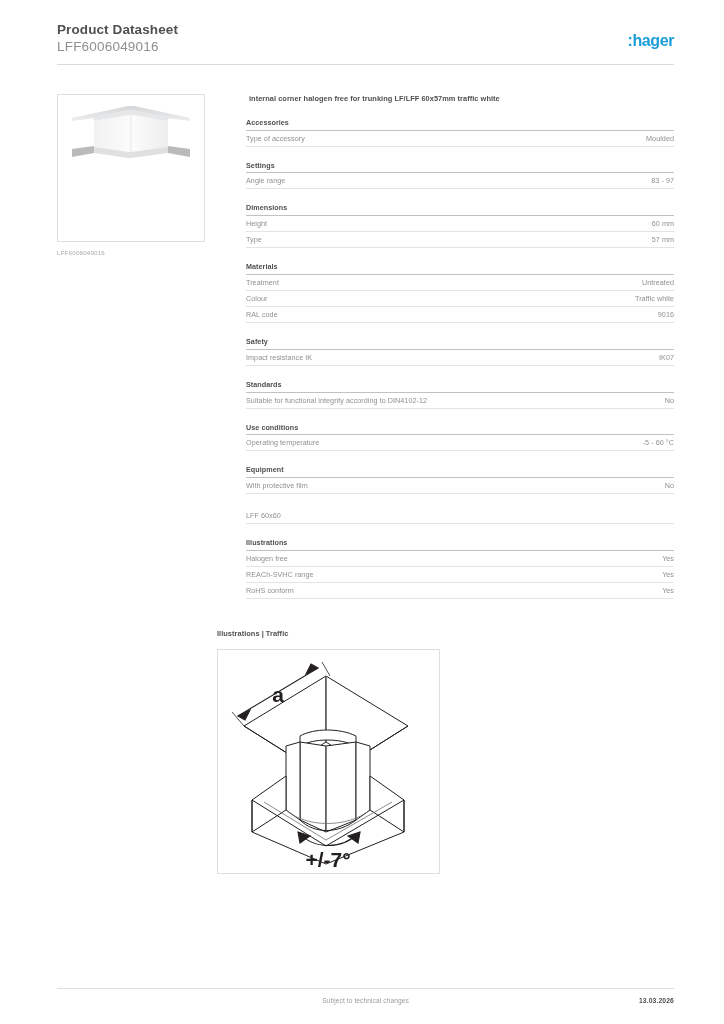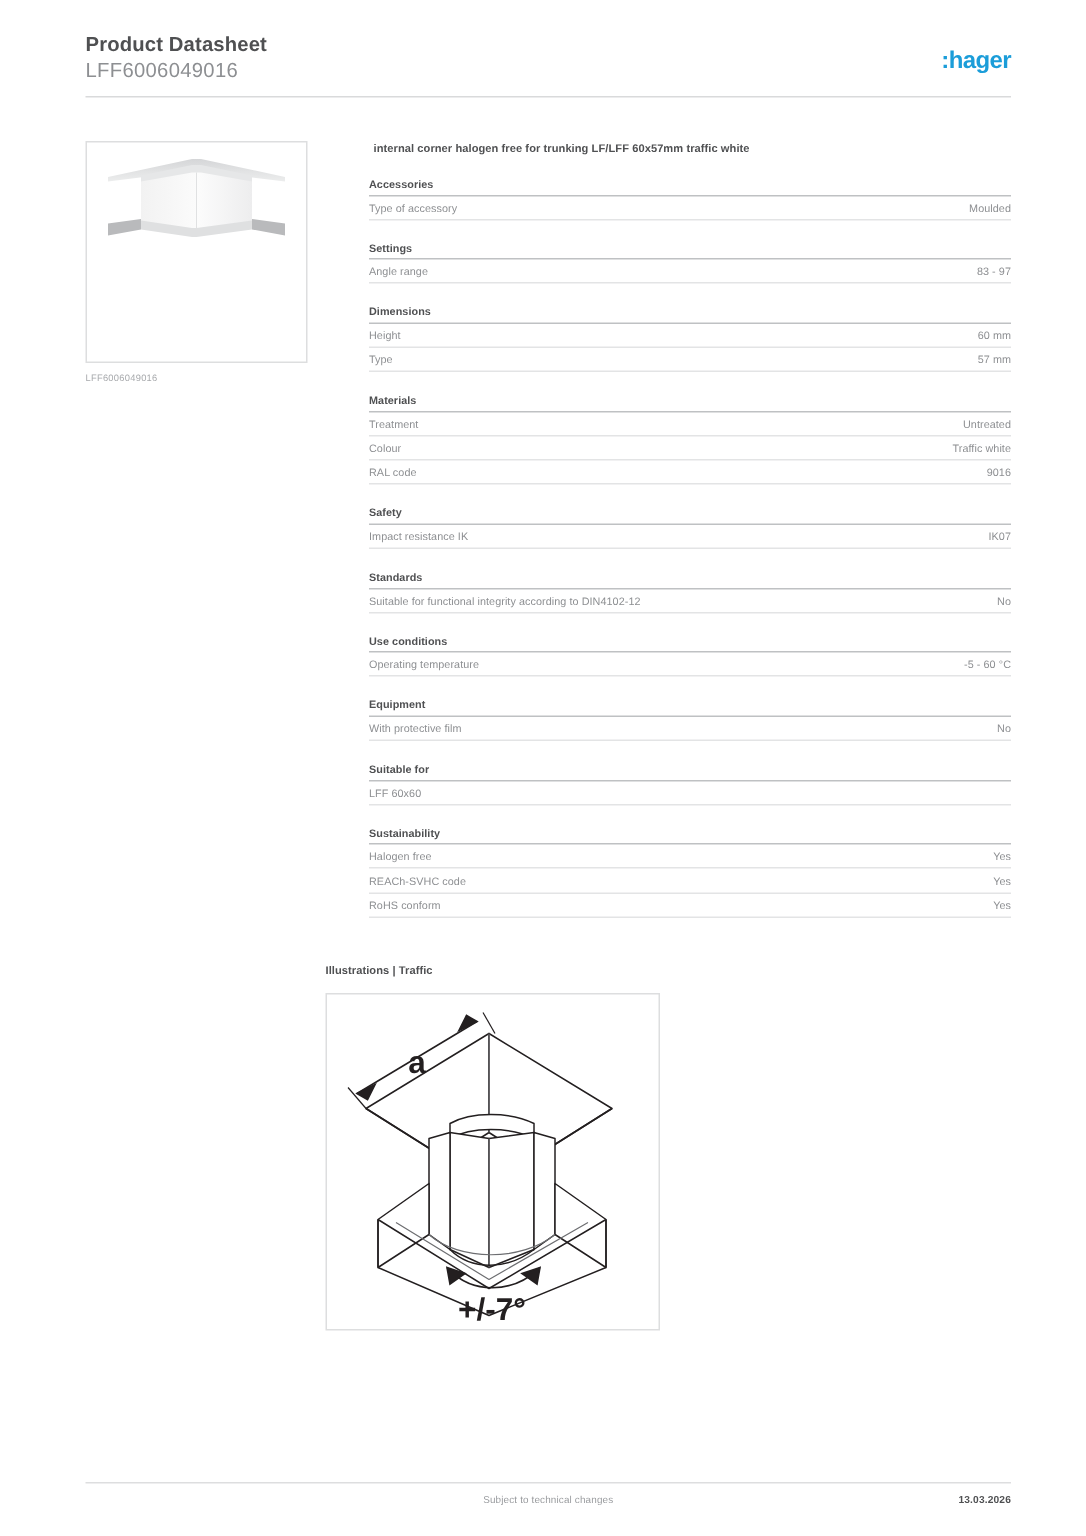--- a/index.html
+++ b/index.html
@@ -282,34 +282,33 @@
           </div>
         </div>
         <div class="section">
           <div class="section-head">Equipment</div>
           <div class="row">
             <span class="k">With protective film</span>
             <span class="v">No</span>
           </div>
         </div>
         <div class="section">
-          <div class="section-head">Suitable for</div>
           <div class="row">
             <span class="k">LFF 60x60</span>
             <span class="v"></span>
           </div>
         </div>
         <div class="section">
-          <div class="section-head">Sustainability</div>
+          <div class="section-head">Illustrations</div>
           <div class="row">
             <span class="k">Halogen free</span>
             <span class="v">Yes</span>
           </div>
           <div class="row">
-            <span class="k">REACh-SVHC code</span>
+            <span class="k">REACh-SVHC range</span>
             <span class="v">Yes</span>
           </div>
           <div class="row">
             <span class="k">RoHS conform</span>
             <span class="v">Yes</span>
           </div>
         </div>
       </div>
 
     <div class="draw-title">Illustrations | Traffic</div>

